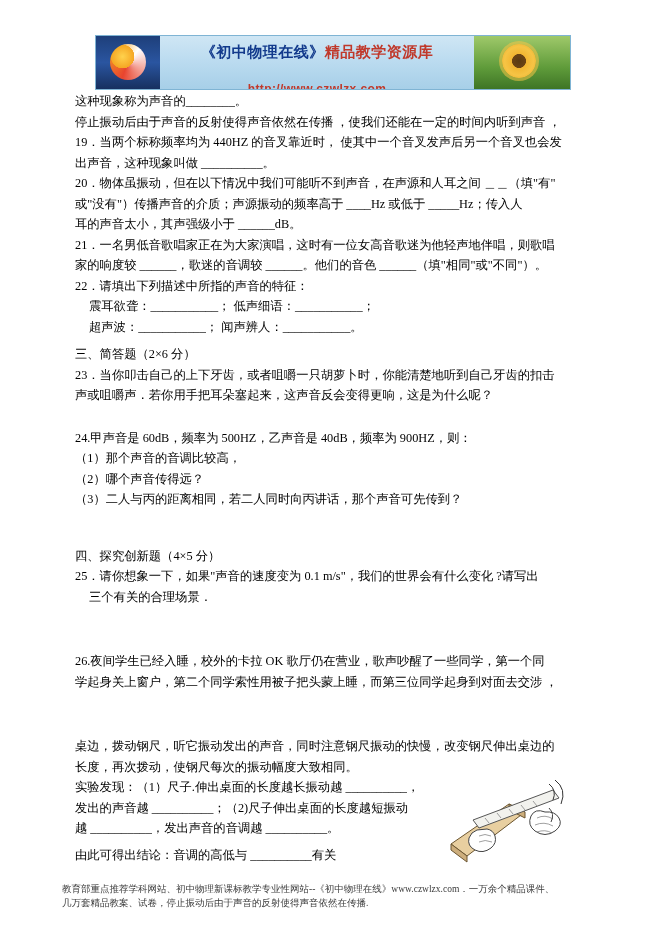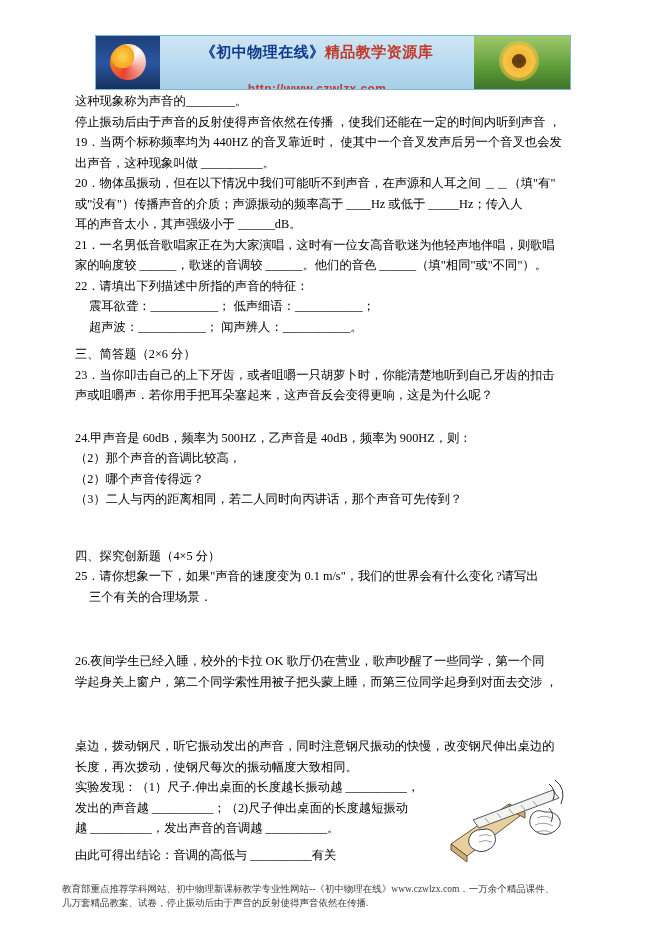--- a/index.html
+++ b/index.html
@@ -170,21 +170,21 @@
     <p class="p sub-line">超声波：___________； 闻声辨人：___________。</p>
 
     <div class="gap-s"></div>
     <p class="p">三、简答题（2×6 分）</p>
 
     <p class="p">23．当你叩击自己的上下牙齿，或者咀嚼一只胡萝卜时，你能清楚地听到自己牙齿的扣击</p>
     <p class="p">声或咀嚼声．若你用手把耳朵塞起来，这声音反会变得更响，这是为什么呢？</p>
 
     <div class="gap-l"></div>
     <p class="p">24.甲声音是 60dB，频率为 500HZ，乙声音是 40dB，频率为 900HZ，则：</p>
-    <p class="p">（2）那个声音的音调比较高，</p>
+    <p class="p">（1）那个声音的音调比较高，</p>
     <p class="p">（2）哪个声音传得远？</p>
     <p class="p">（3）二人与丙的距离相同，若二人同时向丙讲话，那个声音可先传到？</p>
 
     <div class="gap-l"></div>
     <div class="gap-m"></div>
     <p class="p">四、探究创新题（4×5 分）</p>
     <p class="p">25．请你想象一下，如果"声音的速度变为 0.1 m/s"，我们的世界会有什么变化 ?请写出</p>
     <p class="p sub-line">三个有关的合理场景．</p>
 
     <div class="gap-l"></div>

